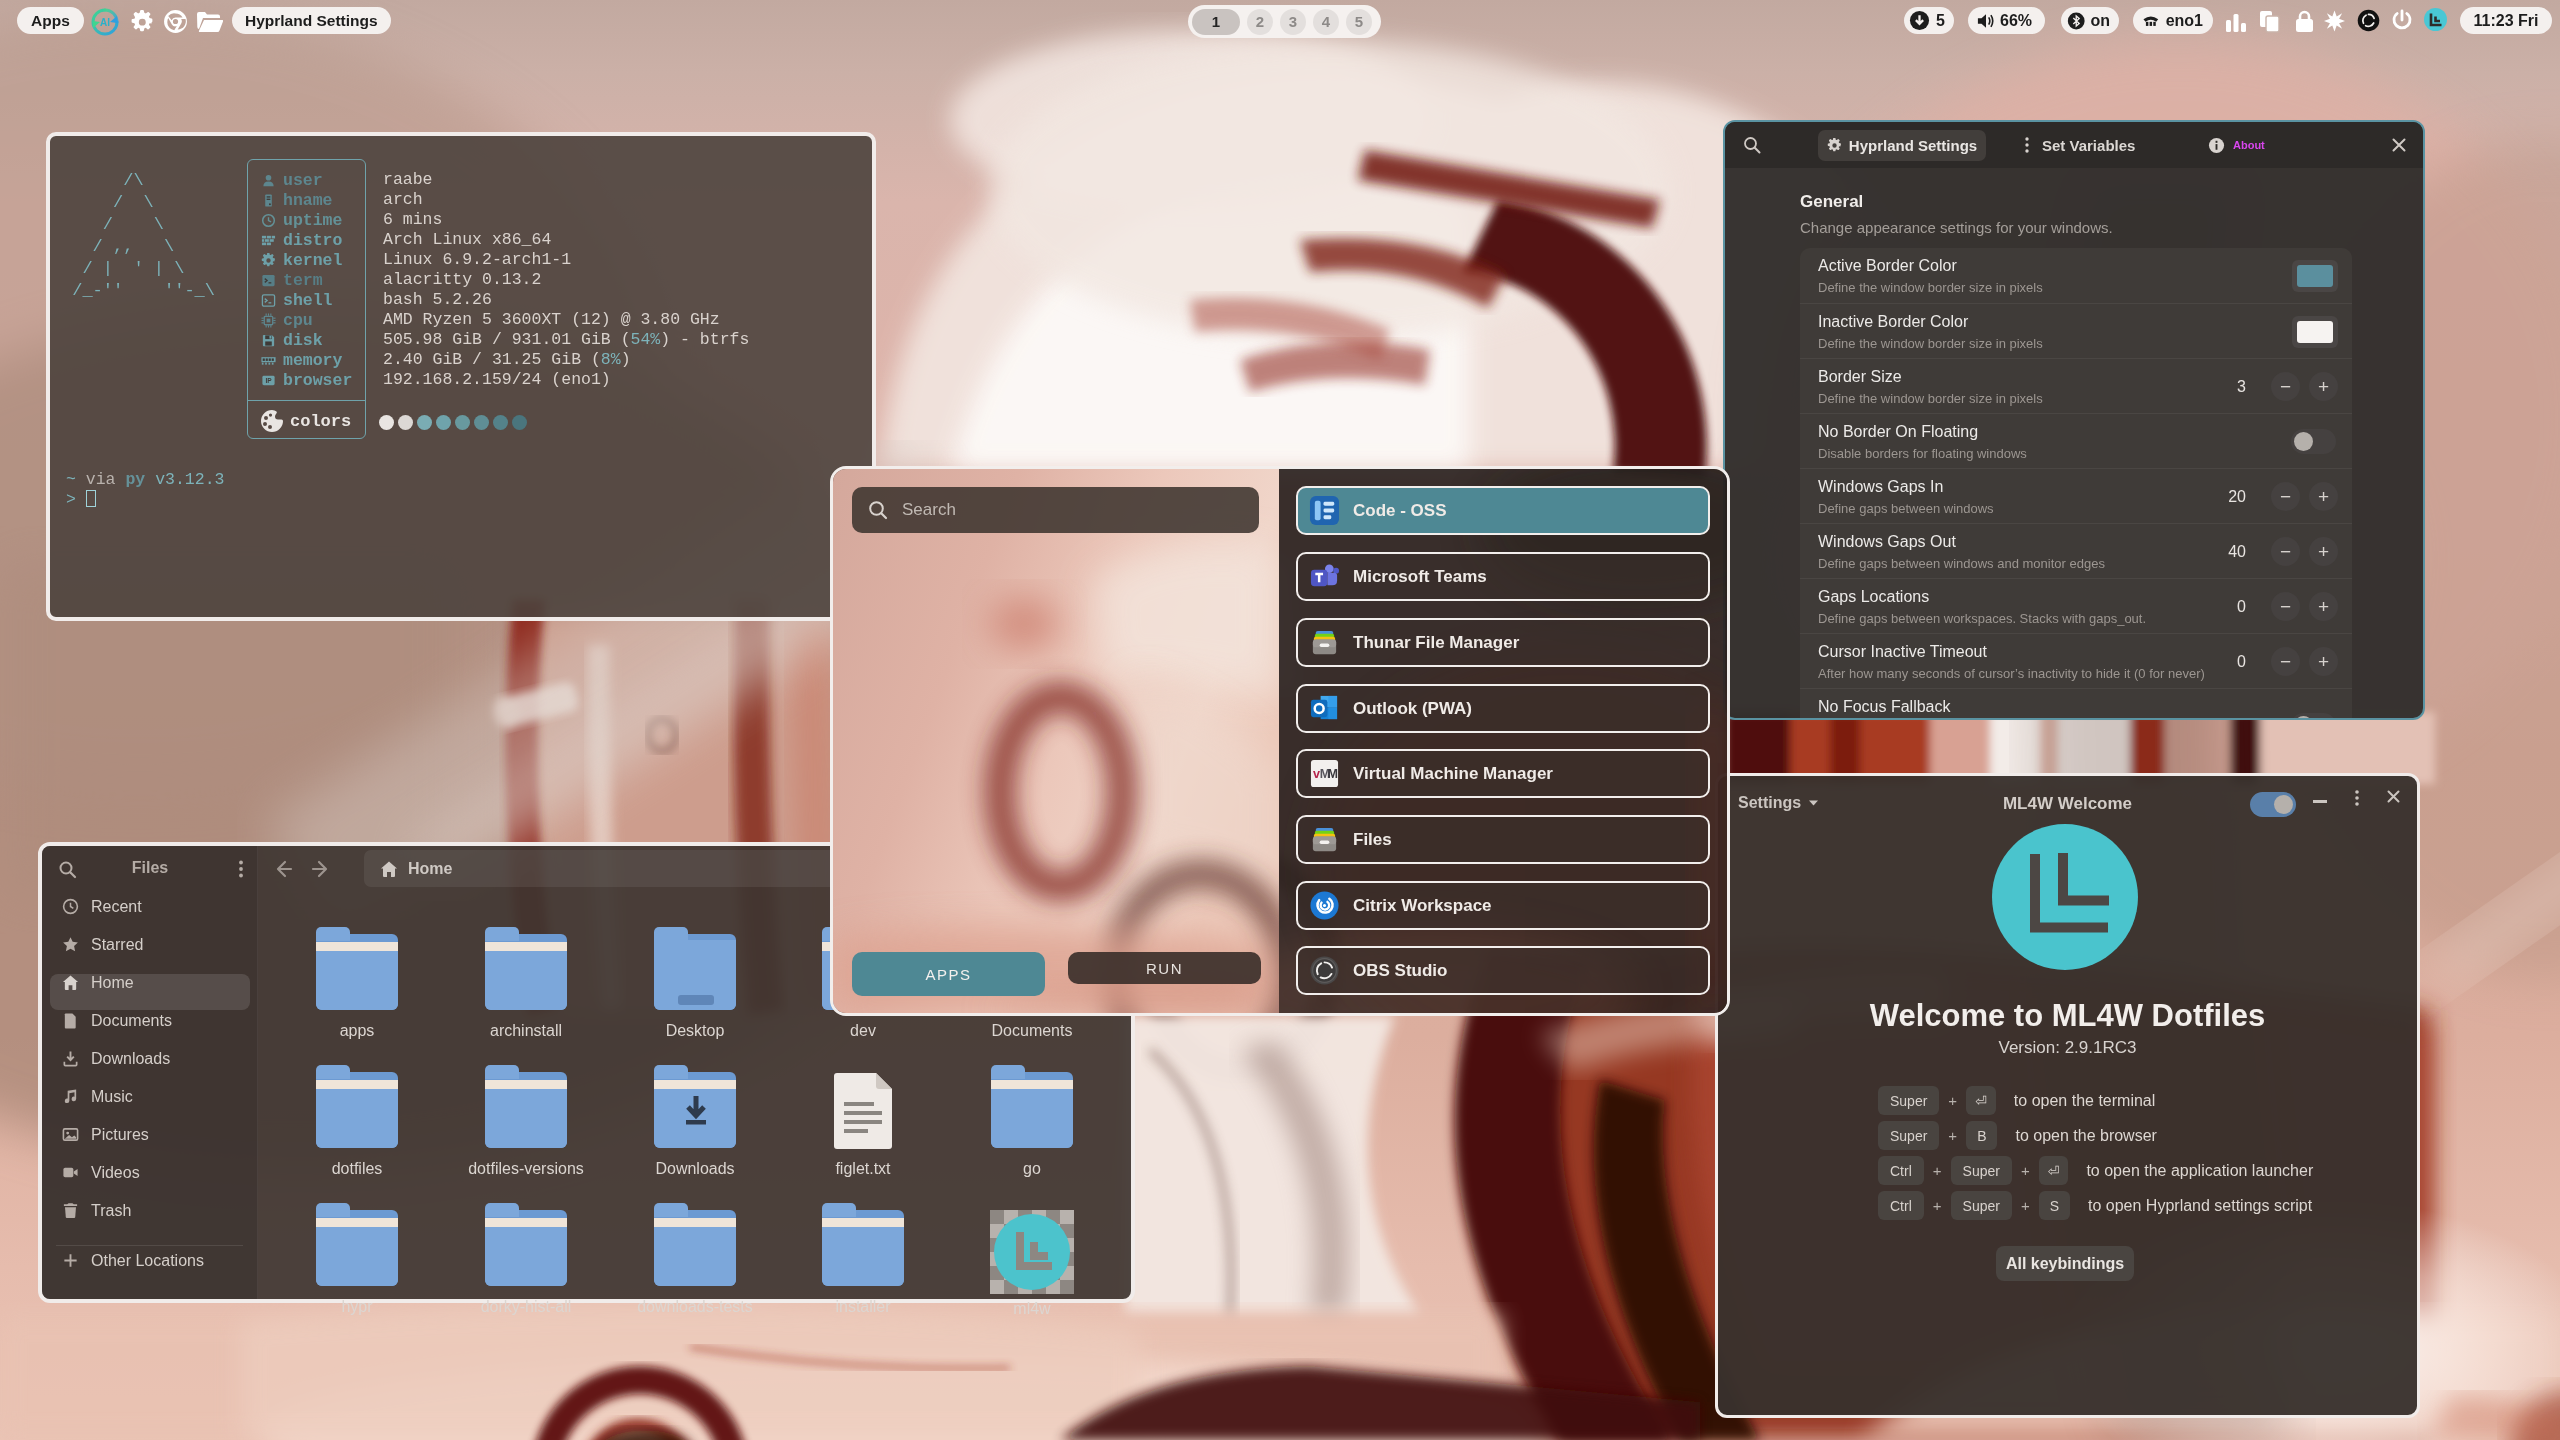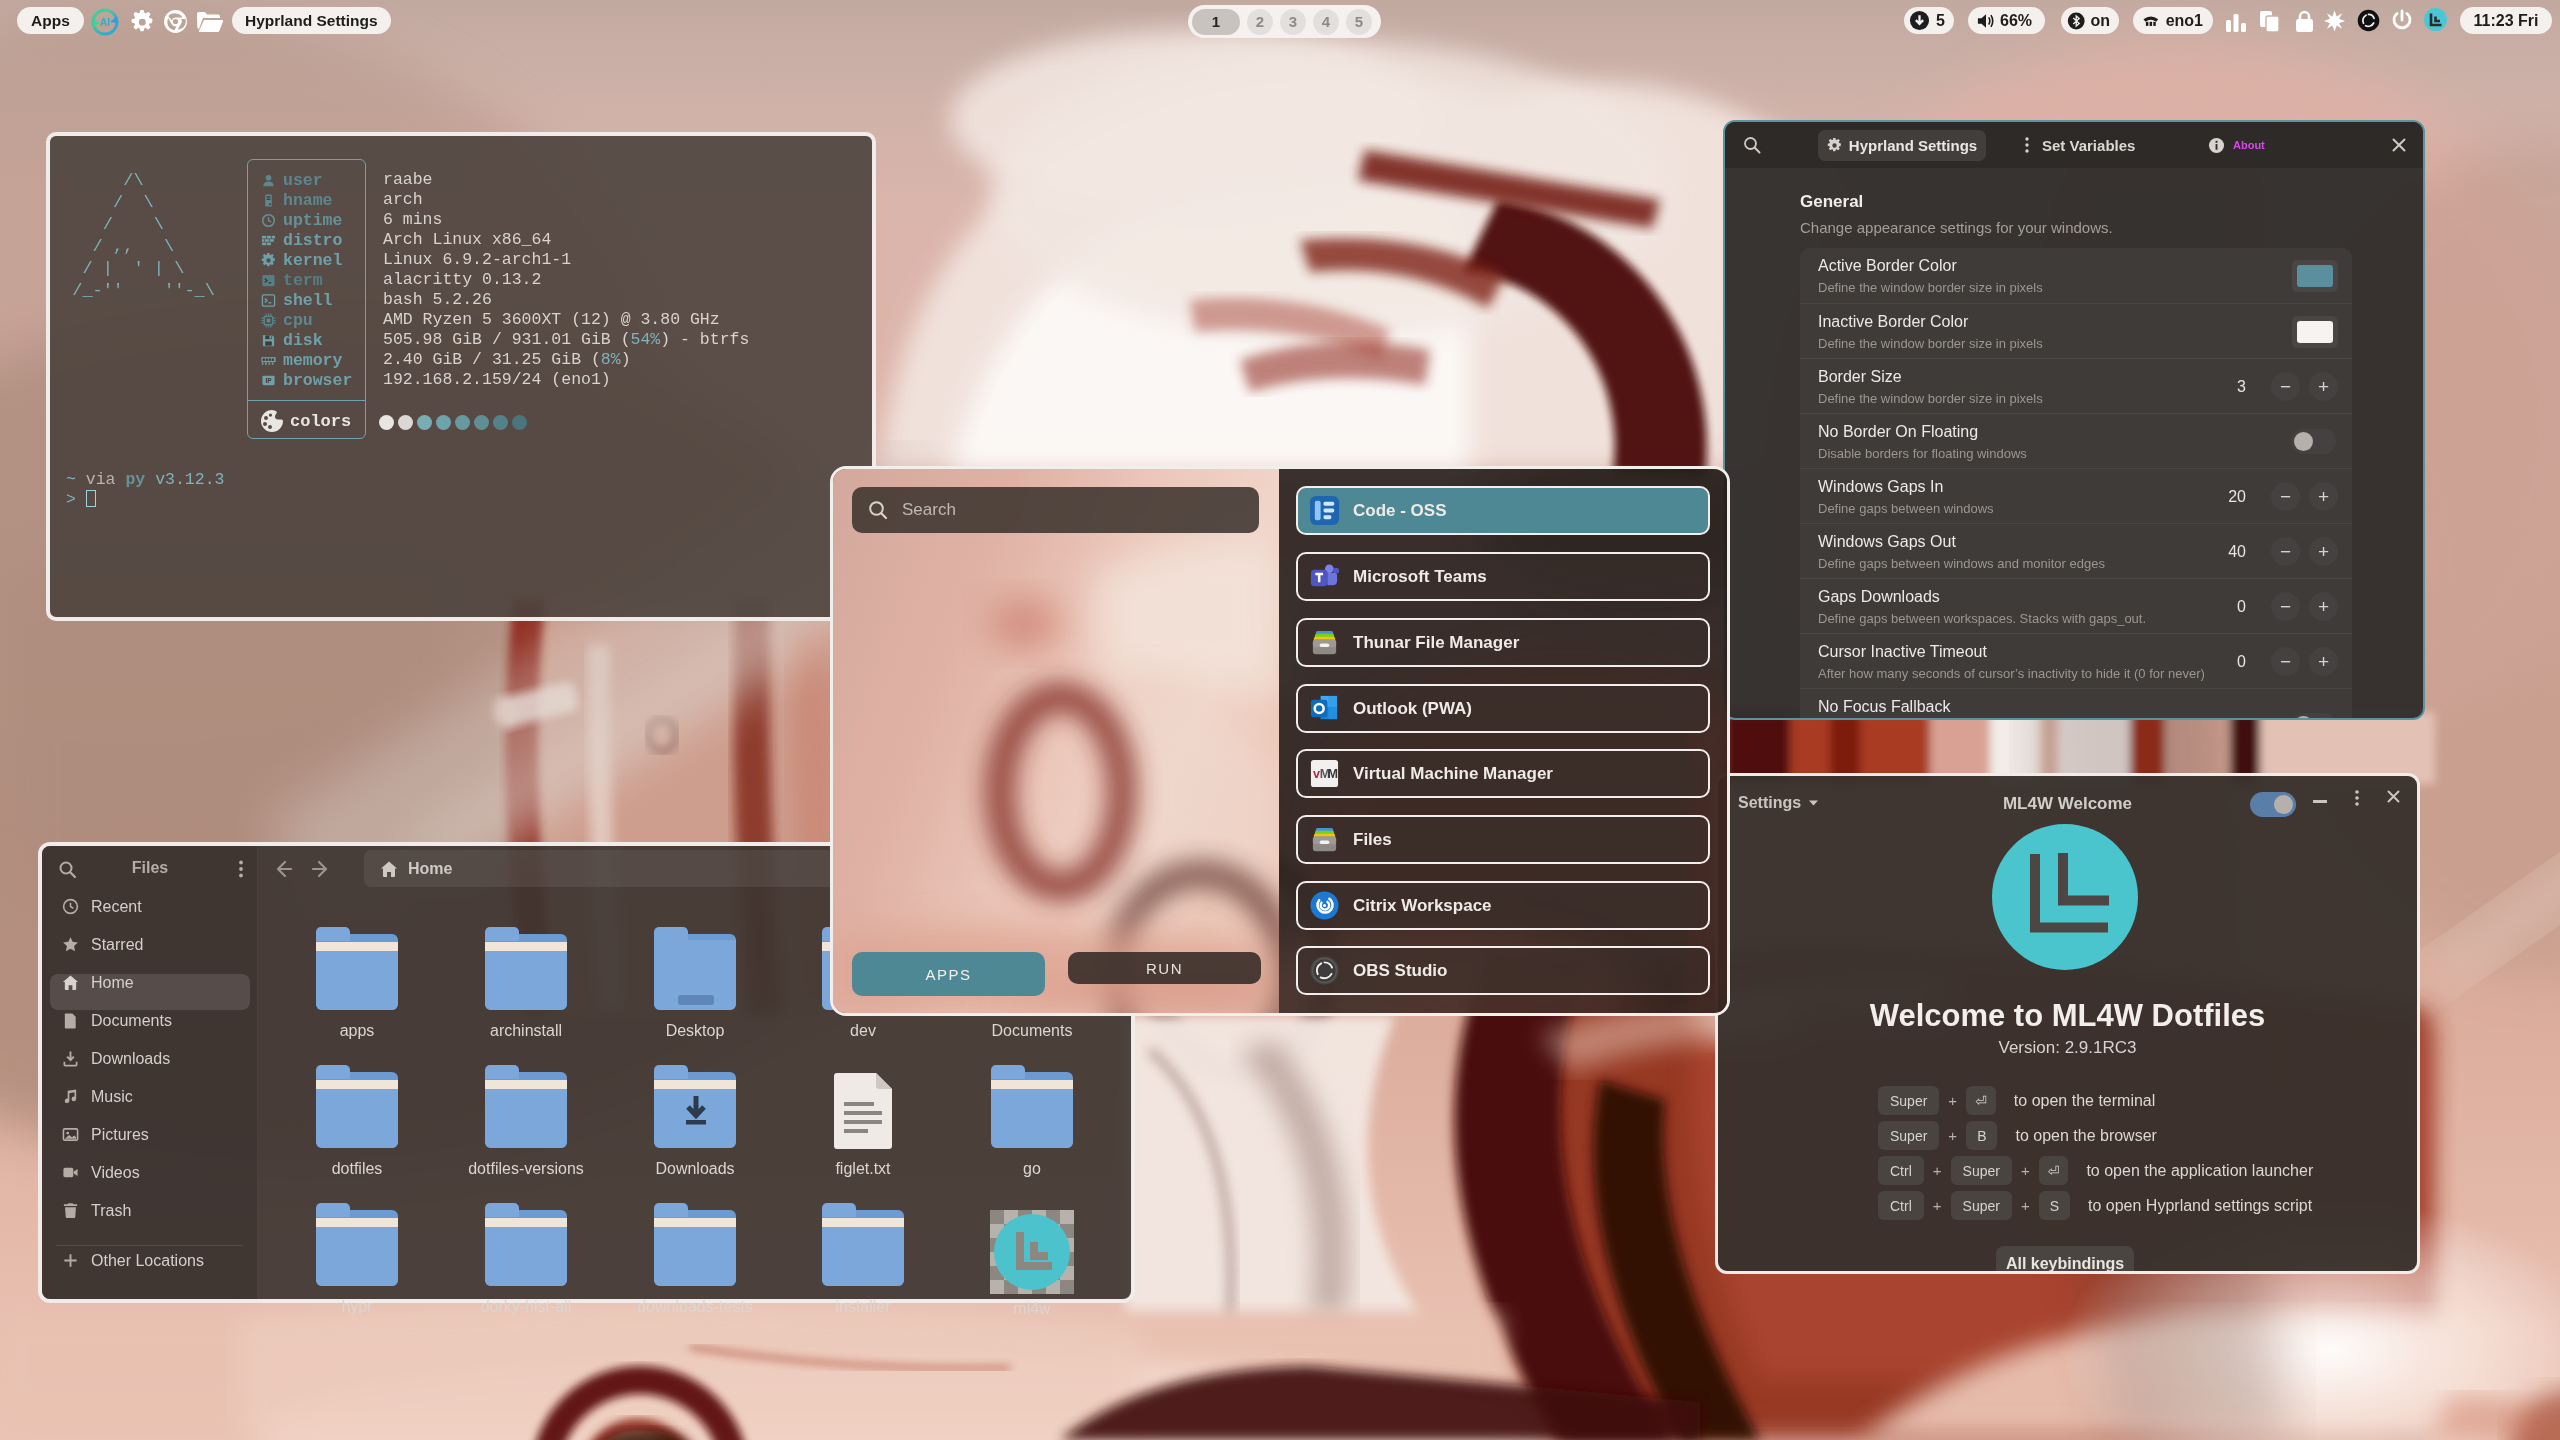--- a/index.html
+++ b/index.html
@@ -760,21 +760,21 @@
   <div class="hrow" style="top:401px;">
     <div class="t">Windows Gaps Out</div>
       <div class="d">Define gaps between windows and monitor edges</div>
     <div class="spin">
         <span class="val">40</span>
         <div class="spbtn">−</div>
         <div class="spbtn">+</div>
       </div>
   </div>
   <div class="hrow" style="top:456px;">
-    <div class="t">Gaps Downloads</div>
+    <div class="t">Gaps Locations</div>
       <div class="d">Define gaps between workspaces. Stacks with gaps_out.</div>
     <div class="spin">
         <span class="val">0</span>
         <div class="spbtn">−</div>
         <div class="spbtn">+</div>
       </div>
   </div>
   <div class="hrow" style="top:511px;">
     <div class="t">Cursor Inactive Timeout</div>
       <div class="d">After how many seconds of cursor’s inactivity to hide it (0 for never)</div>
@@ -785,21 +785,21 @@
       </div>
   </div>
   <div class="hrow" style="top:566px;">
     <div class="t">No Focus Fallback</div>
     <div class="toggle" style="top:24px;">
         <div class="knob"></div>
       </div>
   </div>
 </div>
 
-<div id="welcome" class="abs" style="left:1715px;top:773px;width:705px;height:501px;">
+<div id="welcome" class="abs" style="left:1715px;top:773px;width:705px;height:645px;">
   <div style="position:absolute;left:20px;top:18px;display:flex;align-items:center;">
     <span style="font-weight:bold;font-size:16px;color:#cbc5c0;">Settings</span>
     <svg width="11" height="8" viewBox="0 0 11 8" style="margin-left:7px;">
         <path d="M1 1.5 L5.5 6.5 L10 1.5 Z" fill="#cbc5c0"></path>
       </svg>
   </div>
   <div style="position:absolute;left:0;top:18px;width:100%;text-align:center;font-weight:bold;font-size:17px;color:#d3cdc8;">ML4W Welcome</div>
   <div style="position:absolute;left:532px;top:16px;width:46px;height:25px;border-radius:13px;background:#597fa9;">
     <div style="position:absolute;right:3px;top:3px;width:19px;height:19px;border-radius:50%;background:#b5b0ab;"></div>
   </div>

